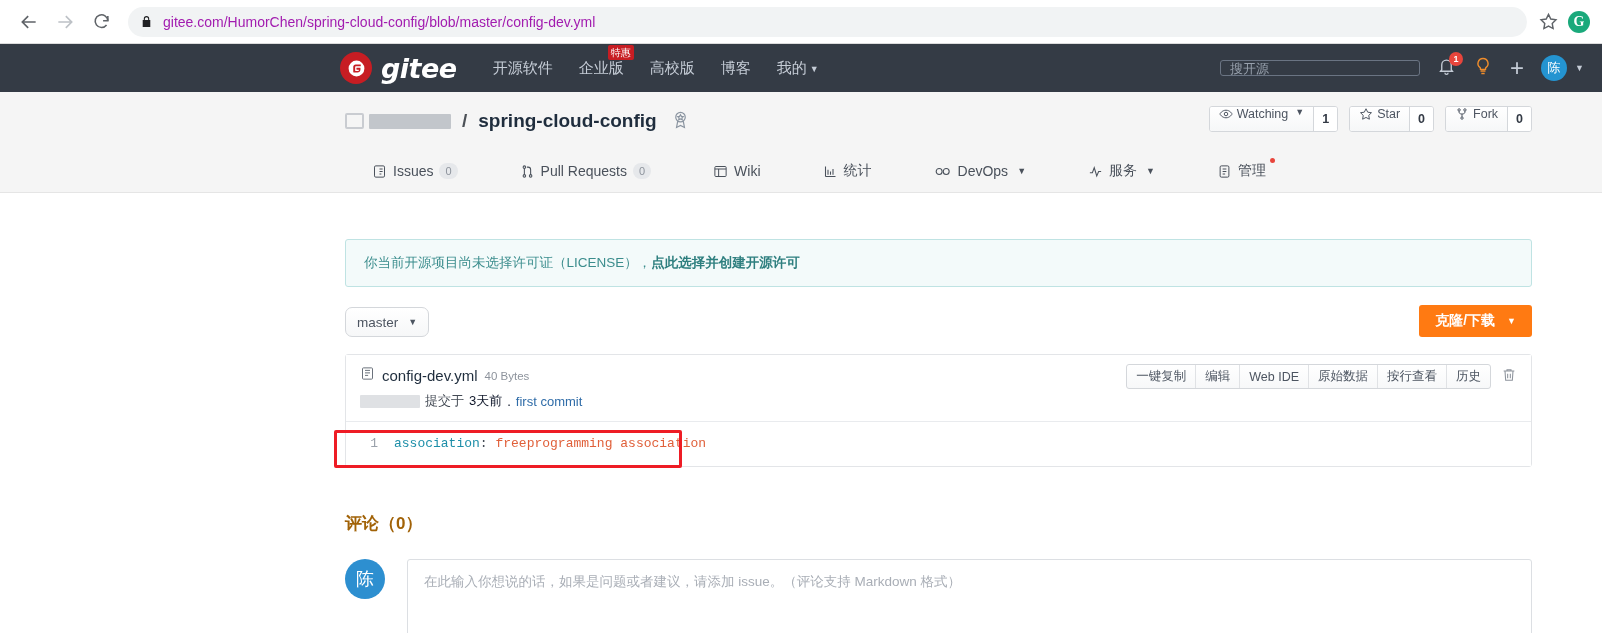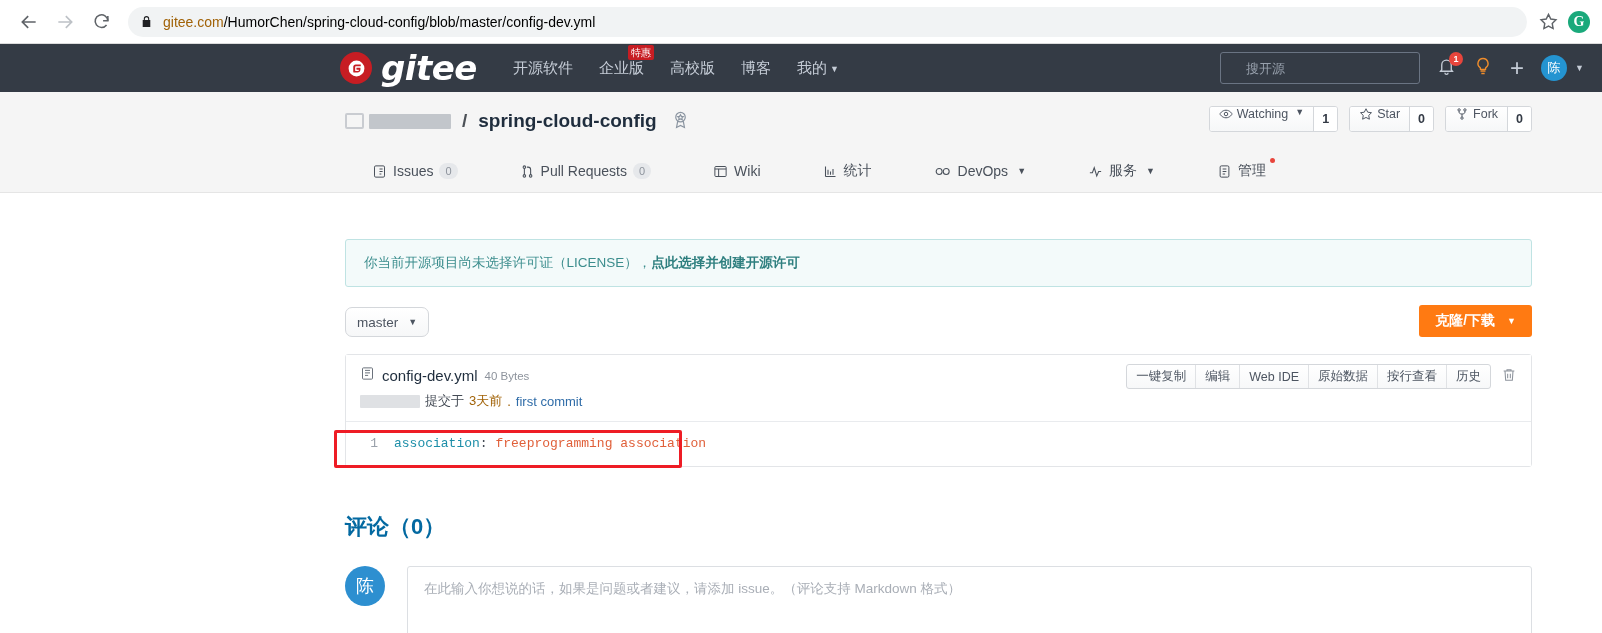--- a/index.html
+++ b/index.html
@@ -36,22 +36,22 @@
     border-radius: 15px;
     display: flex;
     align-items: center;
     padding: 0 12px;
     margin-left: 8px;
     gap: 10px;
     font-size: 14px;
     color: #202124;
   }
   .omnibox .url { white-space: nowrap; overflow: hidden; }
-  .omnibox .url .host { color: #a16207; }
-  .omnibox .url .path { color: #000000; }
+  .omnibox .url .host { color: #a21caf; }
+  .omnibox .url .path { color: #a21caf; }
   .chrome-right { display: flex; align-items: center; gap: 10px; margin-left: 10px; }
   .star-icon { color: #5f6368; }
   .profile-dot {
     width: 22px; height: 22px; border-radius: 50%;
     background: #1aa97b;
     color: #ffffff;
     font-size: 14px; font-weight: bold;
     display: flex; align-items: center; justify-content: center;
     font-family: "Liberation Serif", serif;
   }
@@ -67,21 +67,21 @@
   }
   .logo-wrap { display: flex; align-items: center; gap: 9px; }
   .logo-mark {
     width: 32px; height: 32px;
     background: #c71d23;
     border-radius: 50%;
     display: flex; align-items: center; justify-content: center;
   }
   .logo-text {
     color: #ffffff;
-    font-size: 34px;
+    font-size: 27px;
     font-weight: bold;
     font-style: italic;
     letter-spacing: -0.5px;
     font-family: "DejaVu Sans", sans-serif;
   }
   .nav-links { display: flex; align-items: center; margin-left: 36px; gap: 26px; }
   .nav-link {
     color: #c5ccd6;
     font-size: 15px;
     position: relative;
@@ -101,27 +101,27 @@
   .caret { display: inline-block; margin-left: 3px; font-size: 9px; vertical-align: middle; }
 
   .nav-right {
     position: absolute;
     right: 18px;
     display: flex;
     align-items: center;
     gap: 17px;
   }
   .search-box {
-    width: 200px; height: 32px;
+    width: 200px; height: 16px;
     background: transparent;
     border: 1px solid #6a7483;
     border-radius: 3px;
     color: #c5ccd6;
     font-size: 13px;
-    padding: 0 25px;
+    padding: 0 9px;
     outline: none;
     font-family: "Liberation Sans", sans-serif;
   }
   .search-box::placeholder { color: #98a1ad; }
   .bell-wrap { position: relative; color: #c5ccd6; }
   .bell-count {
     position: absolute;
     top: -5px; right: -7px;
     background: #e8453c;
     color: #fff;
@@ -320,21 +320,21 @@
     font-size: 13px;
     color: #444b55;
     display: flex; align-items: center; gap: 5px;
   }
   .author-redacted {
     display: inline-block;
     width: 60px; height: 13px;
     background: #dfe1e4;
     border-radius: 1px;
   }
-  .commit-time { color: #a16207; }
+  .commit-time { color: #0f172a; }
   .commit-msg { color: #2f6ca8; text-decoration: none; }
 
   .file-head-actions {
     position: absolute;
     right: 14px; top: 9px;
     display: flex; align-items: center; gap: 10px;
   }
   .seg-group {
     display: flex;
     height: 25px;
@@ -380,23 +380,23 @@
     width: 348px;
     height: 38px;
     border: 3px solid #ee1c25;
     border-radius: 2px;
     pointer-events: none;
   }
 
   
   .comments-title {
     margin-top: 45px;
-    font-size: 22px;
+    font-size: 17px;
     font-weight: bold;
-    color: #0369a1;
+    color: #a16207;
   }
   .comment-row {
     margin-top: 24px;
     display: flex;
     gap: 22px;
   }
   .avatar-big {
     width: 40px; height: 40px;
     border-radius: 50%;
     background: #2d8fd0;

